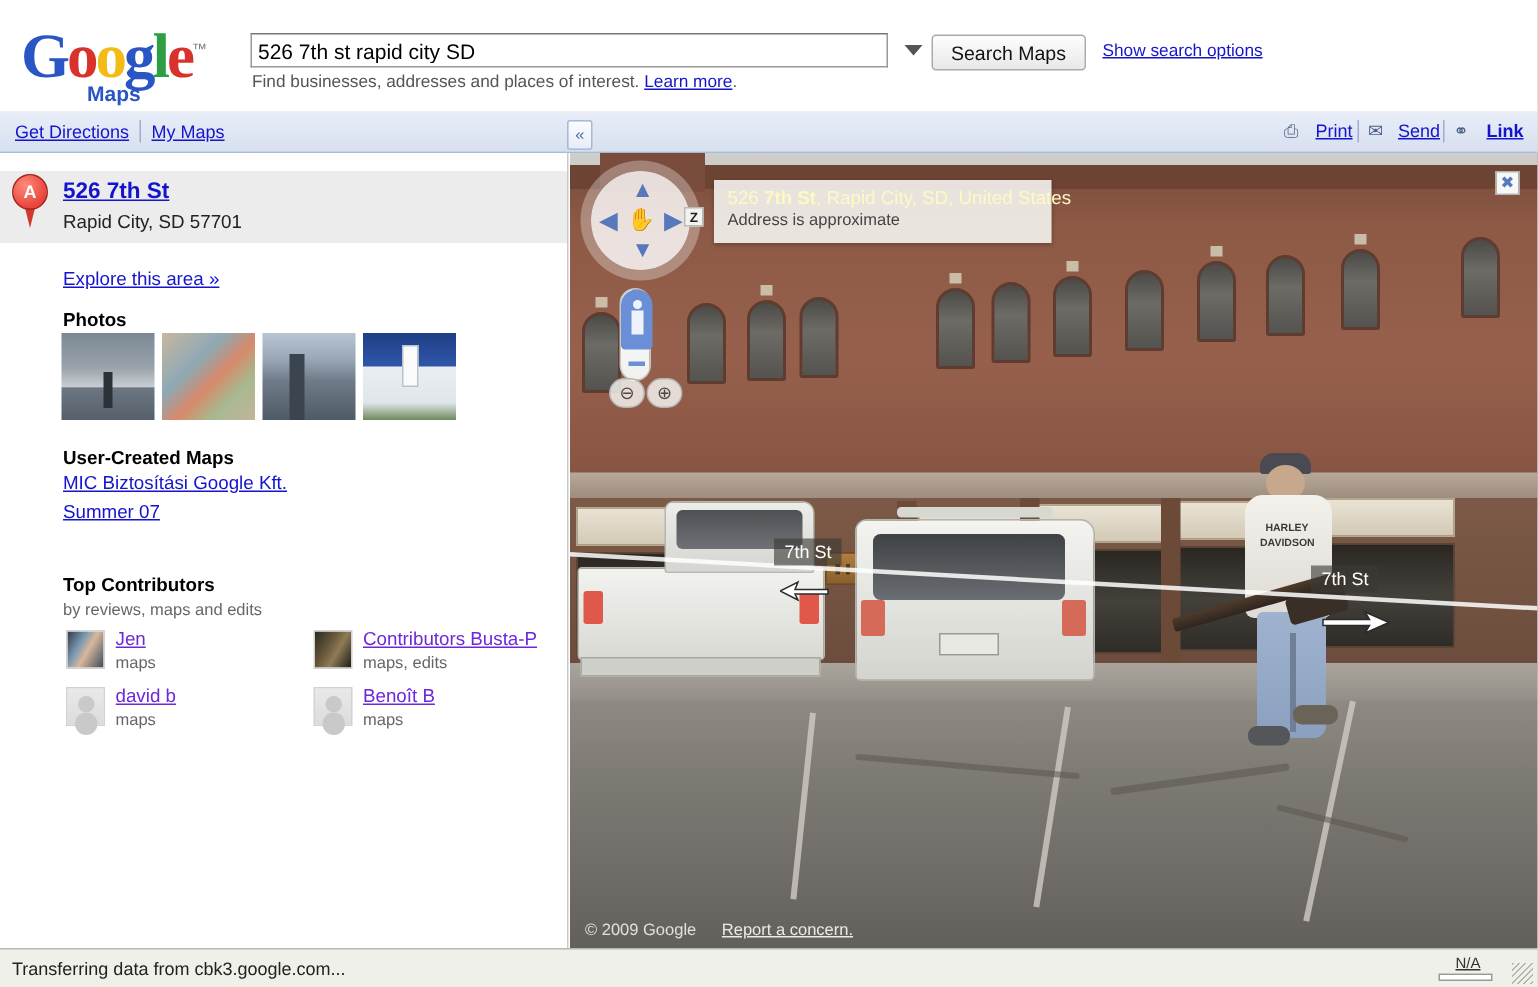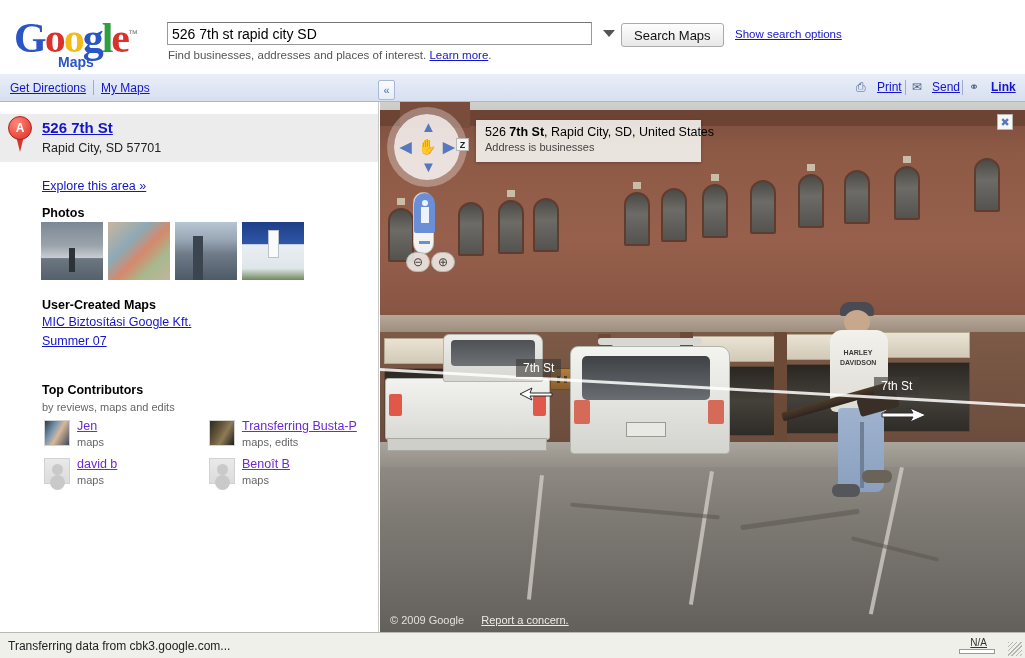--- a/index.html
+++ b/index.html
@@ -188,21 +188,21 @@
   .zpeg-b { position:absolute; left:0; top:7px; width:8px; height:16px; background:#eef2fa; }
   .zminus { position:absolute; left:5px; top:48px; width:11px; height:3px; background:#6b8fd6; }
   .zoombtns { position:absolute; left:26px; top:150px; width:52px; height:20px; }
   .zb { position:absolute; top:0; width:24px; height:20px; border-radius:10px;
         background:rgba(250,250,248,.80); border:1px solid #b4b4b0;
         font-size:12px; color:#4a4a46; text-align:center; line-height:19px; cursor:pointer;}
   .zb-out{left:0;} .zb-in{left:25px;}
 
   .bubble { position:absolute; left:96px; top:18px; width:225px; height:42px;
             background:rgba(244,243,240,.90); box-shadow:0 1px 3px rgba(0,0,0,.25); padding:5px 9px; }
-  .bub-l1 { font-size:12.5px; color:#000000; white-space:nowrap; }
+  .bub-l1 { font-size:12.5px; color:#fef9c3; white-space:nowrap; }
   .bub-l1 b { font-weight:bold; }
   .bub-l2 { font-size:11px; color:#444; margin-top:2px; }
   .sv-close { position:absolute; left:617px; top:12px; width:16px; height:16px;
               background:#f7f7f5; border:1px solid #b4b4b0; color:#5878bd; font-size:11px;
               text-align:center; line-height:15px; cursor:pointer; }
 
   .svfoot { position:absolute; left:10px; top:512px; font-size:11px; color:#e2e0db; }
   .svfoot a { color:#eceae6; text-decoration:underline; margin-left:14px; cursor:pointer; }
 
   
@@ -277,21 +277,21 @@
     <div class="tc-sub">by reviews, maps and edits</div>
 
     <div class="contribs">
       <div class="contrib c0">
         <div class="av av-a"></div>
         <div class="c-name">Jen</div>
         <div class="c-role">maps</div>
       </div>
       <div class="contrib c1">
         <div class="av av-b"></div>
-        <div class="c-name">Transferring Busta-P</div>
+        <div class="c-name">Contributors Busta-P</div>
         <div class="c-role">maps, edits</div>
       </div>
       <div class="contrib c2">
         <div class="av av-ph"></div>
         <div class="c-name">david b</div>
         <div class="c-role">maps</div>
       </div>
       <div class="contrib c3">
         <div class="av av-ph"></div>
         <div class="c-name">Benoît B</div>
@@ -426,21 +426,21 @@
       <div class="zminus"></div>
     </div>
 
     <div class="zoombtns">
       <div class="zb zb-out">⊖</div>
       <div class="zb zb-in">⊕</div>
     </div>
 
     <div class="bubble">
       <div class="bub-l1"><span>526 </span><b>7th St</b><span>, Rapid City, SD, United States</span></div>
-      <div class="bub-l2">Address is businesses</div>
+      <div class="bub-l2">Address is approximate</div>
     </div>
 
     <div class="sv-close">✖</div>
 
     <div class="svfoot">
       <span>© 2009 Google</span>
       <a>Report a concern.</a>
     </div>
   </div>
 

